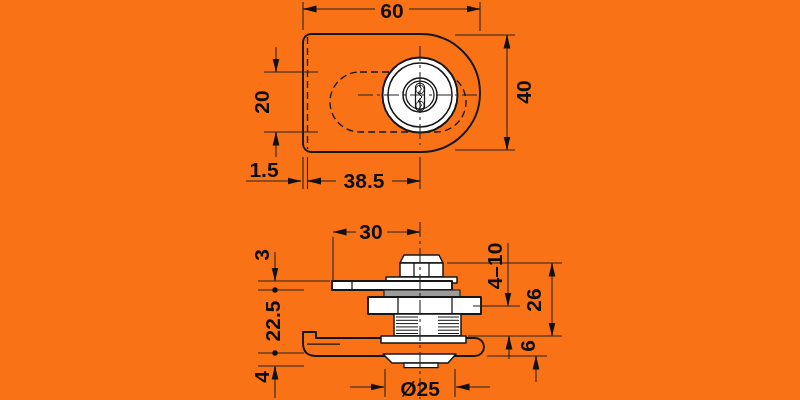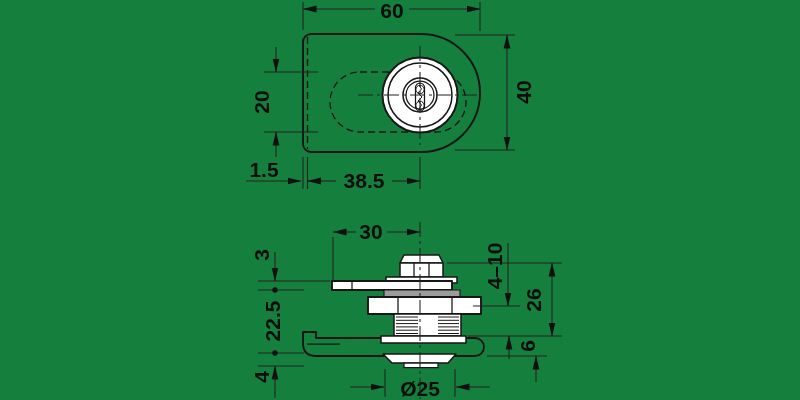--- a/index.html
+++ b/index.html
@@ -1,16 +1,16 @@
 <!DOCTYPE html>
 <html><head>
 <meta charset="utf-8">
 <style>
   html,body{margin:0;padding:0;background:#ffffff;}
-  .stage{position:relative;width:800px;height:400px;background:#15803d;overflow:hidden;text-align:right;}
+  .stage{position:relative;width:800px;height:400px;background:#f97316;overflow:hidden;text-align:right;}
   svg{display:block;}
   .obj  {stroke:#161616;stroke-width:1.9;fill:none;stroke-linejoin:round;stroke-linecap:butt;}
   .obj2 {stroke:#161616;stroke-width:1.5;fill:none;stroke-linejoin:round;}
   .obj3 {stroke:#161616;stroke-width:1.25;fill:none;}
   .thr  {stroke:#161616;stroke-width:1;fill:none;}
   .wf   {fill:#ffffff;}
   .gray {fill:#9c9c9c;stroke:#161616;stroke-width:1.1;}
   .thin {stroke:#222222;stroke-width:1.05;fill:none;}
   .hid  {stroke:#161616;stroke-width:1.35;fill:none;stroke-dasharray:7 4;}
   .cl   {stroke:#222222;stroke-width:1.05;fill:none;stroke-dasharray:15 4 3 4;}

